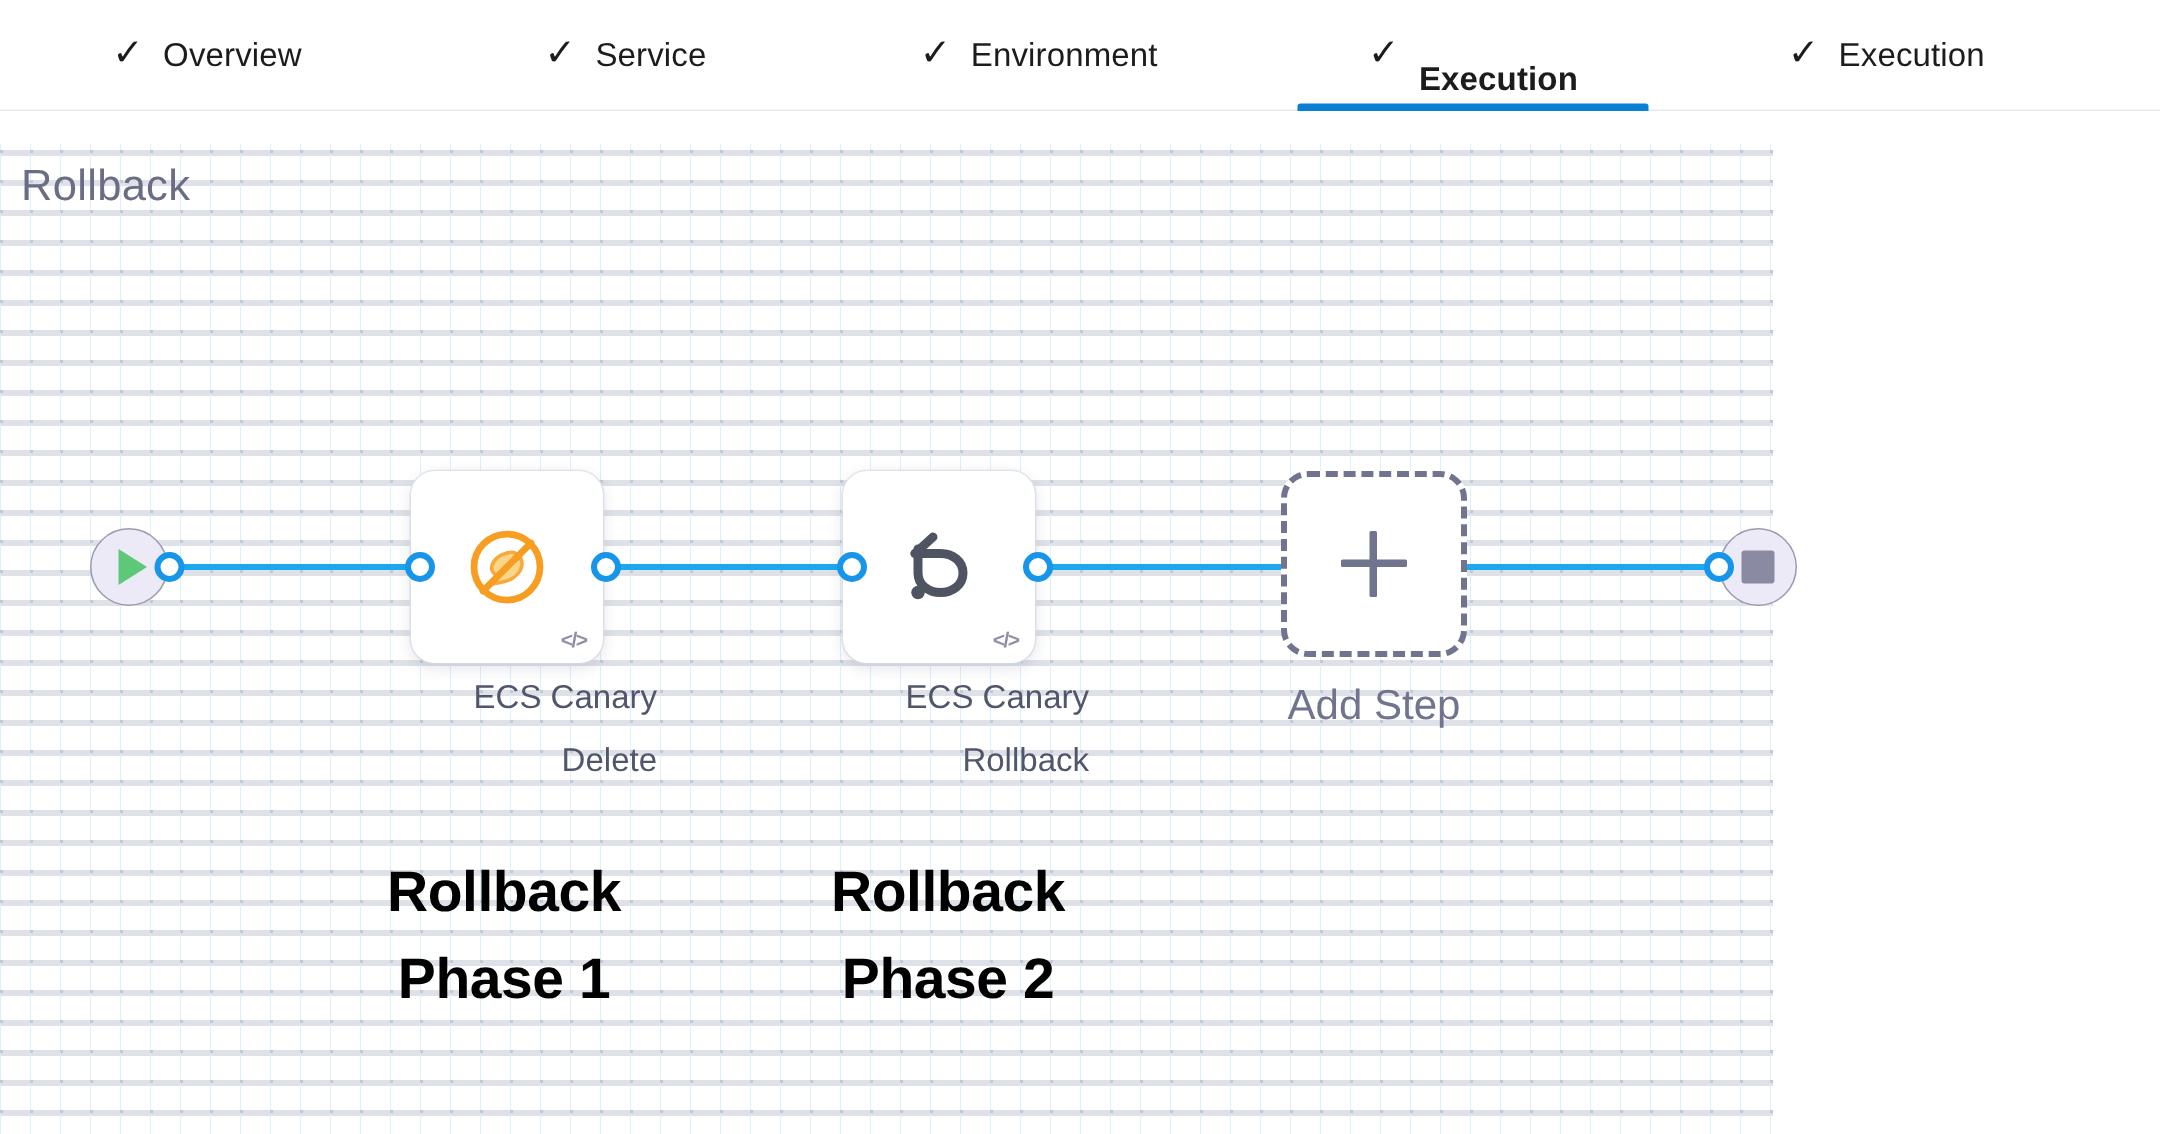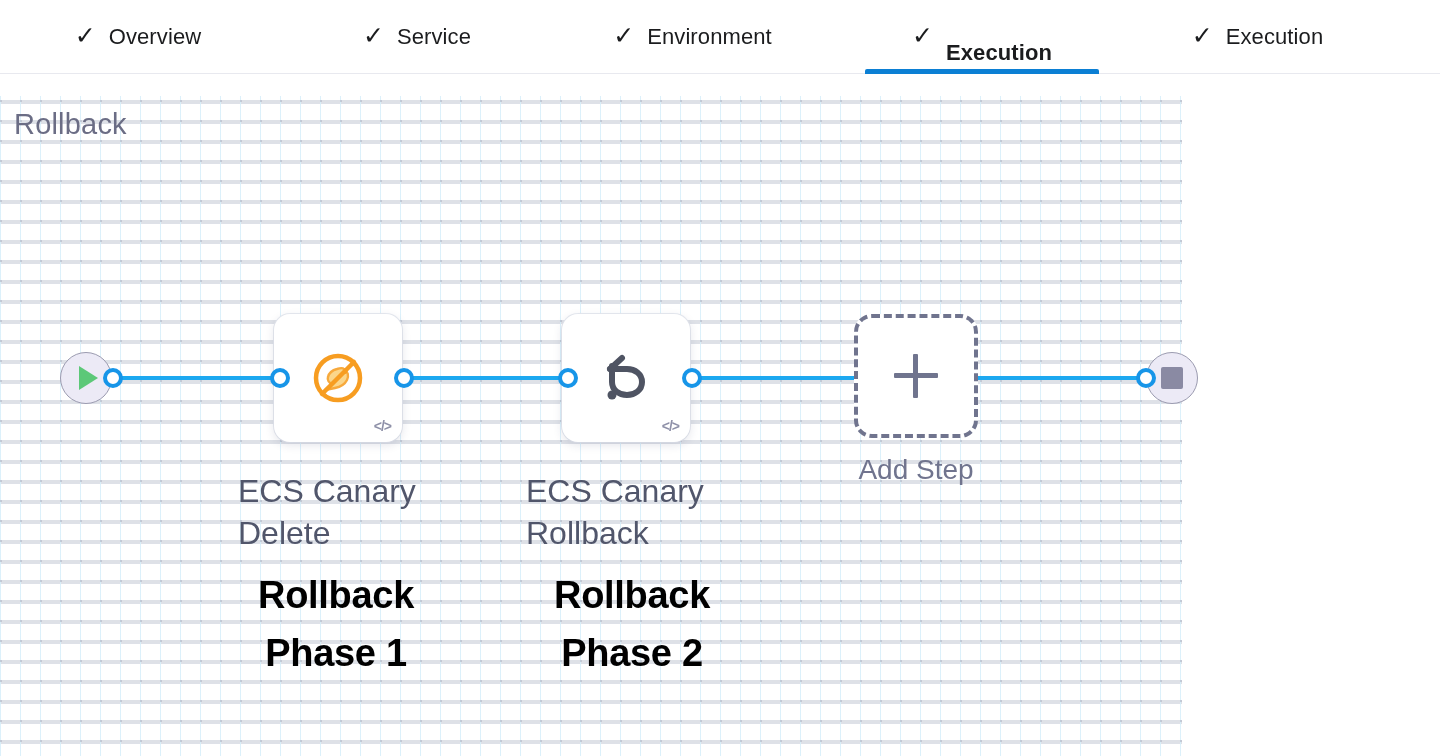--- a/index.html
+++ b/index.html
@@ -206,24 +206,24 @@
     bottom: 8px;
     font-size: 14px;
     font-weight: 700;
     color: #8e90a8;
     font-family: "Liberation Sans", sans-serif;
     letter-spacing: -1px;
   }
 
   .node-label {
     position: absolute;
-    top: 396px;
+    top: 370px;
     width: 200px;
-    text-align: left;
-    font-size: 32px;
+    text-align: right;
+    font-size: 22px;
     line-height: 42px;
     color: #51566b;
     z-index: 5;
   }
 
   
   .addstep {
     position: absolute;
     width: 124px; height: 124px;
     top: 240px;

